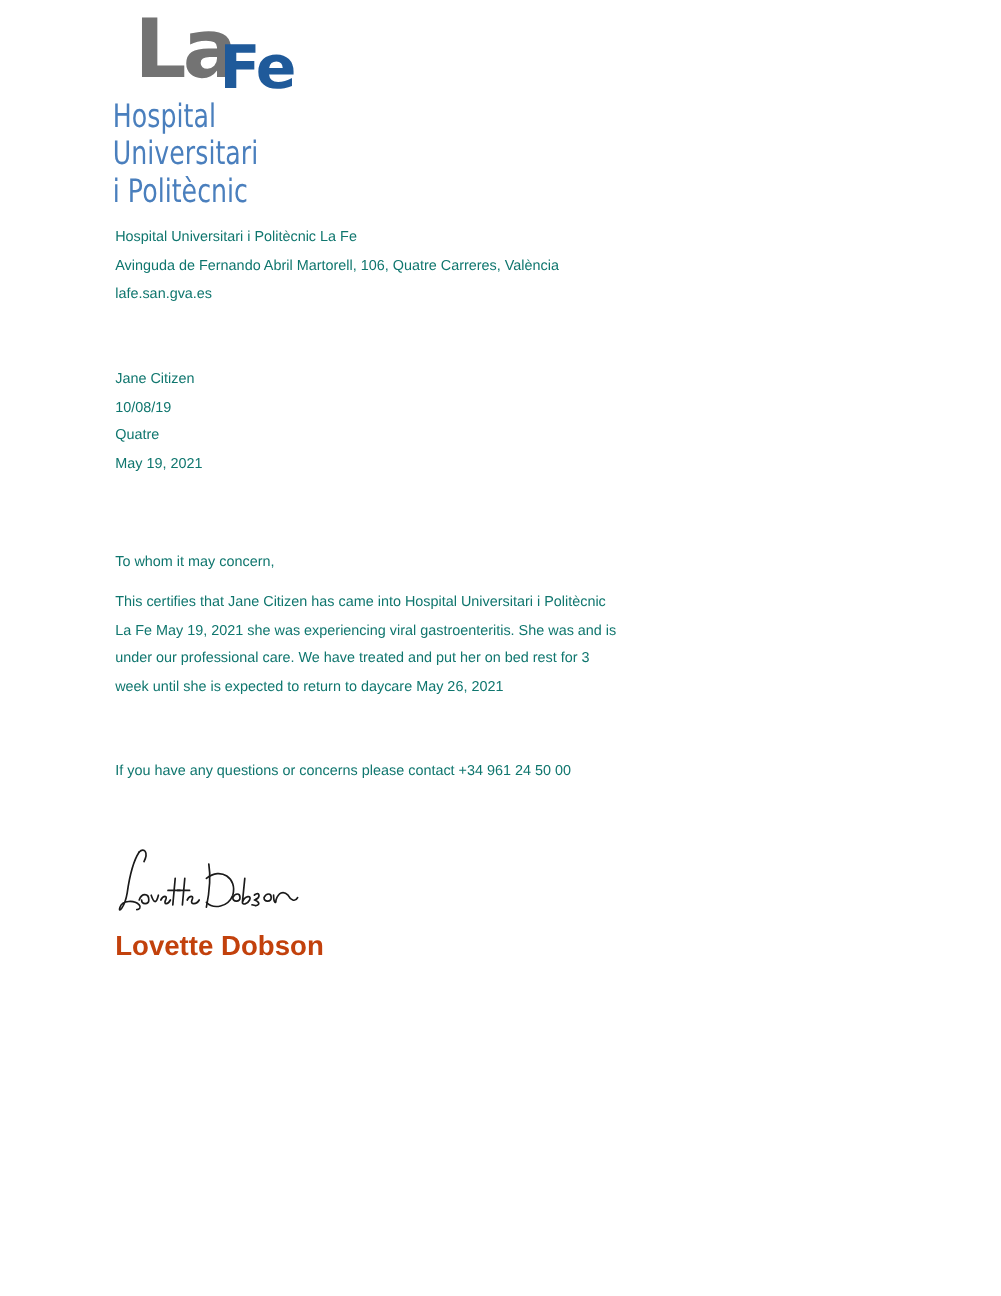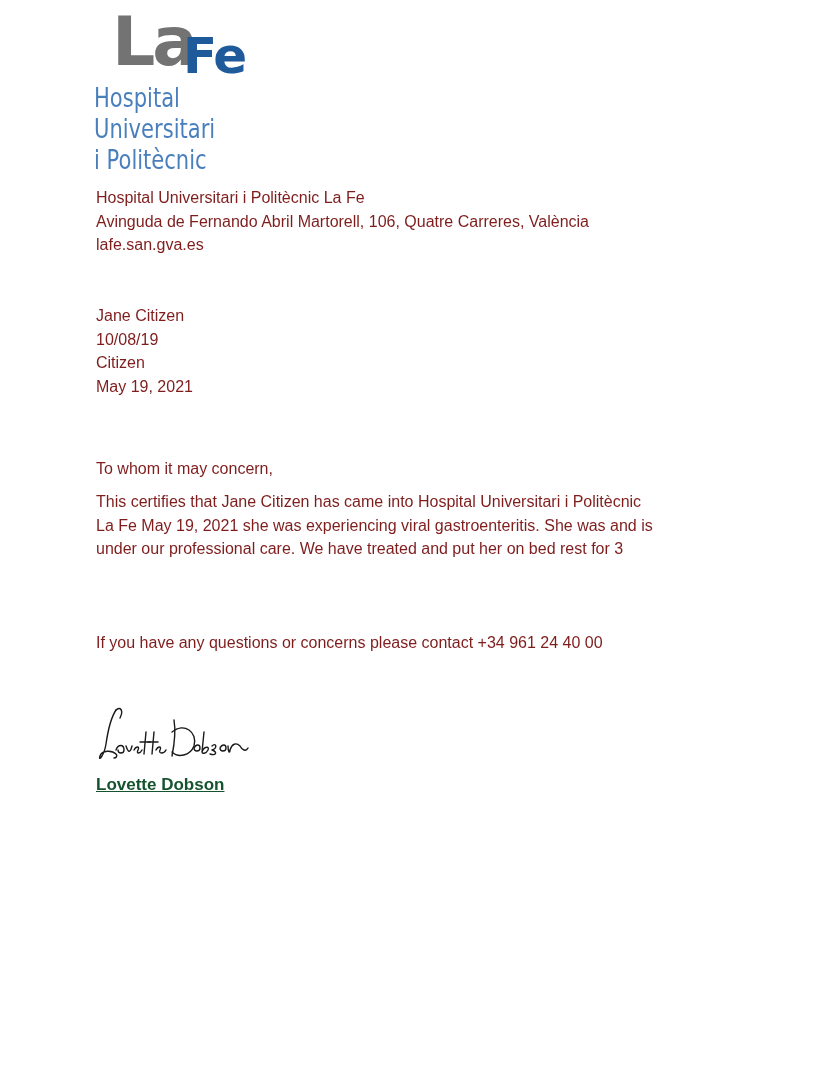--- a/index.html
+++ b/index.html
@@ -54,23 +54,23 @@
       color: #4a7fbd;
       transform: scaleX(0.78);
       transform-origin: left top;
       white-space: nowrap;
     }
     .logo-sub div { display: block; }
 
     .block {
       position: absolute;
       left: 96px;
-      font-size: 16px;
+      font-size: 12px;
       line-height: 23.5px;
-      color: #7f1d1d;
+      color: #0f766e;
     }
     .address { top: 186px; }
     .patient { top: 304px; }
     .salutation { top: 457px; }
     .body-para {
       top: 490px;
       width: 600px;
     }
     .contact-line { top: 631px; }
 
@@ -78,24 +78,23 @@
       position: absolute;
       left: 94px;
       top: 702px;
       width: 170px;
       height: 66px;
     }
     .signer-name {
       position: absolute;
       left: 96px;
       top: 775px;
-      font-size: 17px;
+      font-size: 23px;
       font-weight: bold;
-      color: #14532d;
-      text-decoration: underline;
+      color: #c2410c;
     }
   </style>
 </head>
 <body>
 
 <div class="logo">
   <span class="logo-la">La</span>
   <span class="logo-fe">Fe</span>
   <div class="logo-sub">
     <div>Hospital</div>
@@ -106,33 +105,34 @@
 
 <div class="block address">
   <div>Hospital Universitari i Politècnic La Fe</div>
   <div>Avinguda de Fernando Abril Martorell, 106, Quatre Carreres, València</div>
   <div>lafe.san.gva.es</div>
 </div>
 
 <div class="block patient">
   <div>Jane Citizen</div>
   <div>10/08/19</div>
-  <div>Citizen</div>
+  <div>Quatre</div>
   <div>May 19, 2021</div>
 </div>
 
 <div class="block salutation">To whom it may concern,</div>
 
 <div class="block body-para">
   <div>This certifies that Jane Citizen has came into Hospital Universitari i Politècnic</div>
   <div>La Fe May 19, 2021 she was experiencing viral gastroenteritis. She was and is</div>
   <div>under our professional care. We have treated and put her on bed rest for 3</div>
+  <div>week until she is expected to return to daycare May 26, 2021</div>
 </div>
 
-<div class="block contact-line">If you have any questions or concerns please contact +34 961 24 40 00</div>
+<div class="block contact-line">If you have any questions or concerns please contact +34 961 24 50 00</div>
 
 <div class="signature">
   <svg width="170" height="66" viewBox="0 0 170 66">
     <g fill="none" stroke="#1a1a1a" stroke-width="1.4" stroke-linecap="round" stroke-linejoin="round">
 
       <path d="M22 8 C18 14, 14 28, 12 42 C10 54, 4 60, 6 54 C8 48, 18 48, 22 52 C24 54, 22 56, 20 56"></path>
       <path d="M22 8 C26 4, 30 8, 26 16"></path>
 
       <path d="M22 48 C24 42, 30 42, 30 48 C30 52, 24 52, 24 48"></path>
       <path d="M32 44 C34 50, 36 52, 38 44"></path>

